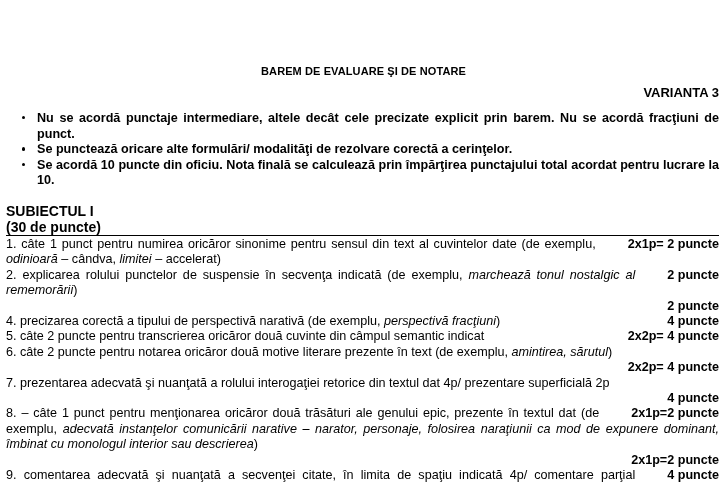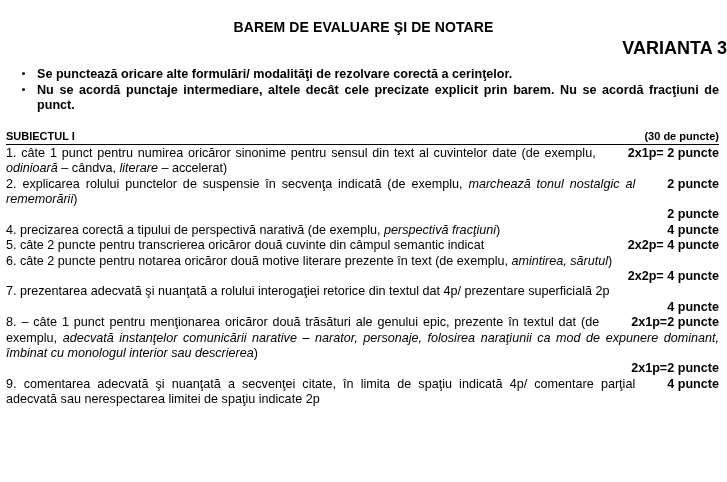--- a/index.html
+++ b/index.html
@@ -19,30 +19,31 @@
     width: 727px;
     height: 482px;
     padding: 0;
     box-sizing: border-box;
   }
 
   
   .doc-title {
     text-align: center;
     font-weight: bold;
-    font-size: 14px;
+    font-size: 11px;
     letter-spacing: 0.1px;
     padding-top: 20px;
     line-height: 15px;
+    margin-top: 44px;
   }
   .variant-line {
     text-align: right;
     font-weight: bold;
-    font-size: 18px;
-    padding-right: 0;
+    font-size: 13px;
+    padding-right: 8px;
     padding-top: 6px;
     line-height: 15px;
   }
 
   
   .bullet-list {
     margin: 11px 0 0 0;
     padding: 0;
     list-style: none;
   }
@@ -64,27 +65,28 @@
     background: #000;
     border-radius: 50%;
   }
   .bullet-item .txt { display: inline; }
 
   
   .subject-head {
     position: relative;
     margin: 14px 8px 0 6px;
     font-weight: bold;
-    font-size: 11px;
+    font-size: 14px;
     line-height: 16px;
     display: flex;
     justify-content: space-between;
     align-items: baseline;
     border-bottom: 1.3px solid #000;
     padding-bottom: 0px;
+    flex-direction: column;
   }
   .subject-head .subj-label { white-space: nowrap; }
   .subject-head .subj-points { white-space: nowrap; }
 
   
   .items {
     margin: 1px 8px 0 6px;
   }
   .item {
     font-size: 12.6px;
@@ -117,37 +119,41 @@
 <body>
 
 <div class="page">
 
   <div class="doc-title">BAREM DE EVALUARE ŞI DE NOTARE</div>
   <div class="variant-line">VARIANTA 3</div>
 
   <ul class="bullet-list">
     <li class="bullet-item">
       <span class="dot"></span>
+      <span class="txt">Nu se acordă punctaje intermediare, altele decât cele precizate explicit prin barem. Nu se acordă fracţiuni de punct.</span>
+    </li>
+    <li class="bullet-item">
+      <span class="dot"></span>
       <span class="txt">Se punctează oricare alte formulări/ modalităţi de rezolvare corectă a cerinţelor.</span>
     </li>
     <li class="bullet-item">
       <span class="dot"></span>
-      <span class="txt">Nu se acordă punctaje intermediare, altele decât cele precizate explicit prin barem. Nu se acordă fracţiuni de punct.</span>
+      <span class="txt">Se acordă 10 puncte din oficiu. Nota finală se calculează prin împărţirea punctajului total acordat pentru lucrare la 10.</span>
     </li>
   </ul>
 
   <div class="subject-head">
     <span class="subj-label">SUBIECTUL I</span>
     <span class="subj-points">(30 de puncte)</span>
   </div>
 
   <div class="items">
 
     <div class="item">
-      <span class="score-inline">2x1p= 2 puncte</span><span>1.</span><span> câte 1 punct pentru numirea oricăror sinonime pentru sensul din text al cuvintelor date (de exemplu, </span><span class="ital">odinioară</span><span> – cândva, </span><span class="ital">literare</span><span> – accelerat)</span>
+      <span class="score-inline">2x1p= 2 puncte</span><span>1.</span><span> câte 1 punct pentru numirea oricăror sinonime pentru sensul din text al cuvintelor date (de exemplu, </span><span class="ital">odinioară</span><span> – cândva, </span><span class="ital">limitei</span><span> – accelerat)</span>
     </div>
     <div class="clear"></div>
 
     <div class="item">
       <span class="score-inline">2 puncte</span><span>2.</span><span> explicarea rolului punctelor de suspensie în secvenţa indicată (de exemplu, </span><span class="ital">marchează tonul nostalgic al rememorării</span><span>)</span>
     </div>
     <div class="clear"></div>
 
     <div class="score-line">2 puncte</div>
 

